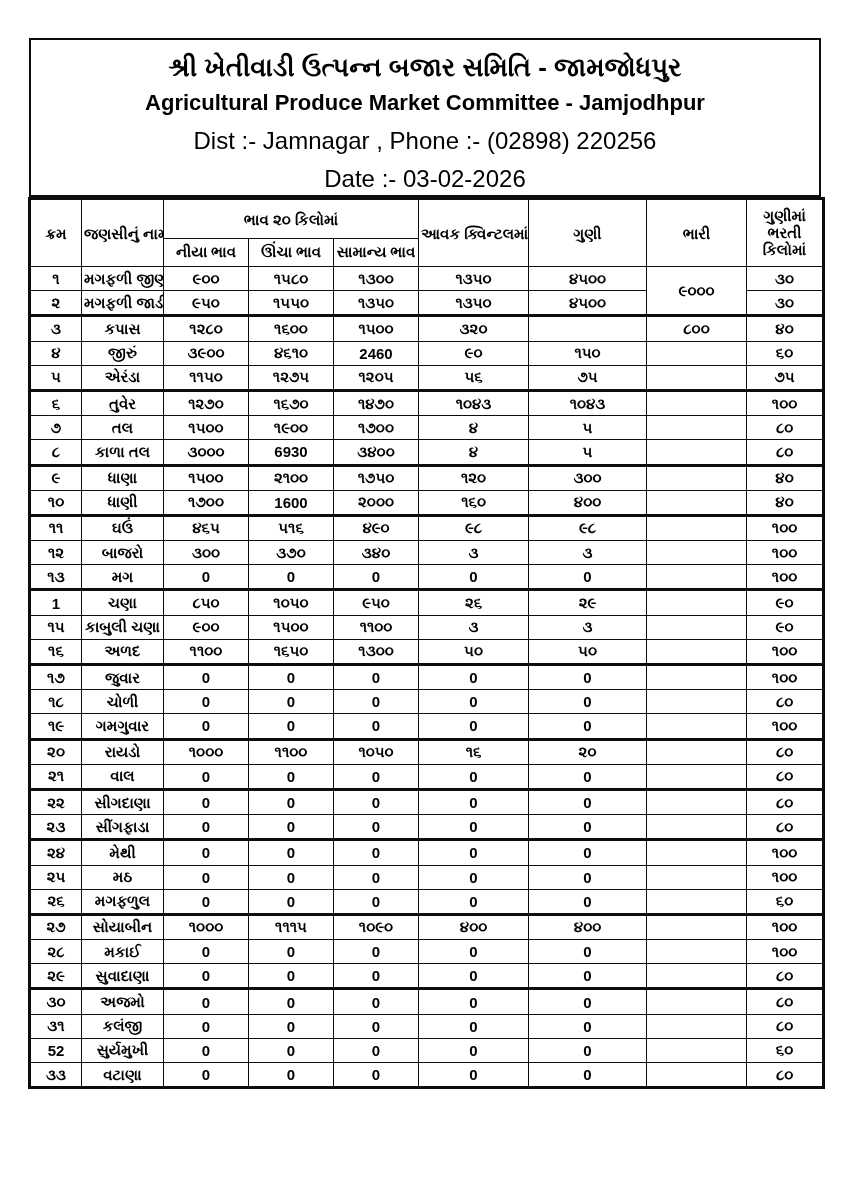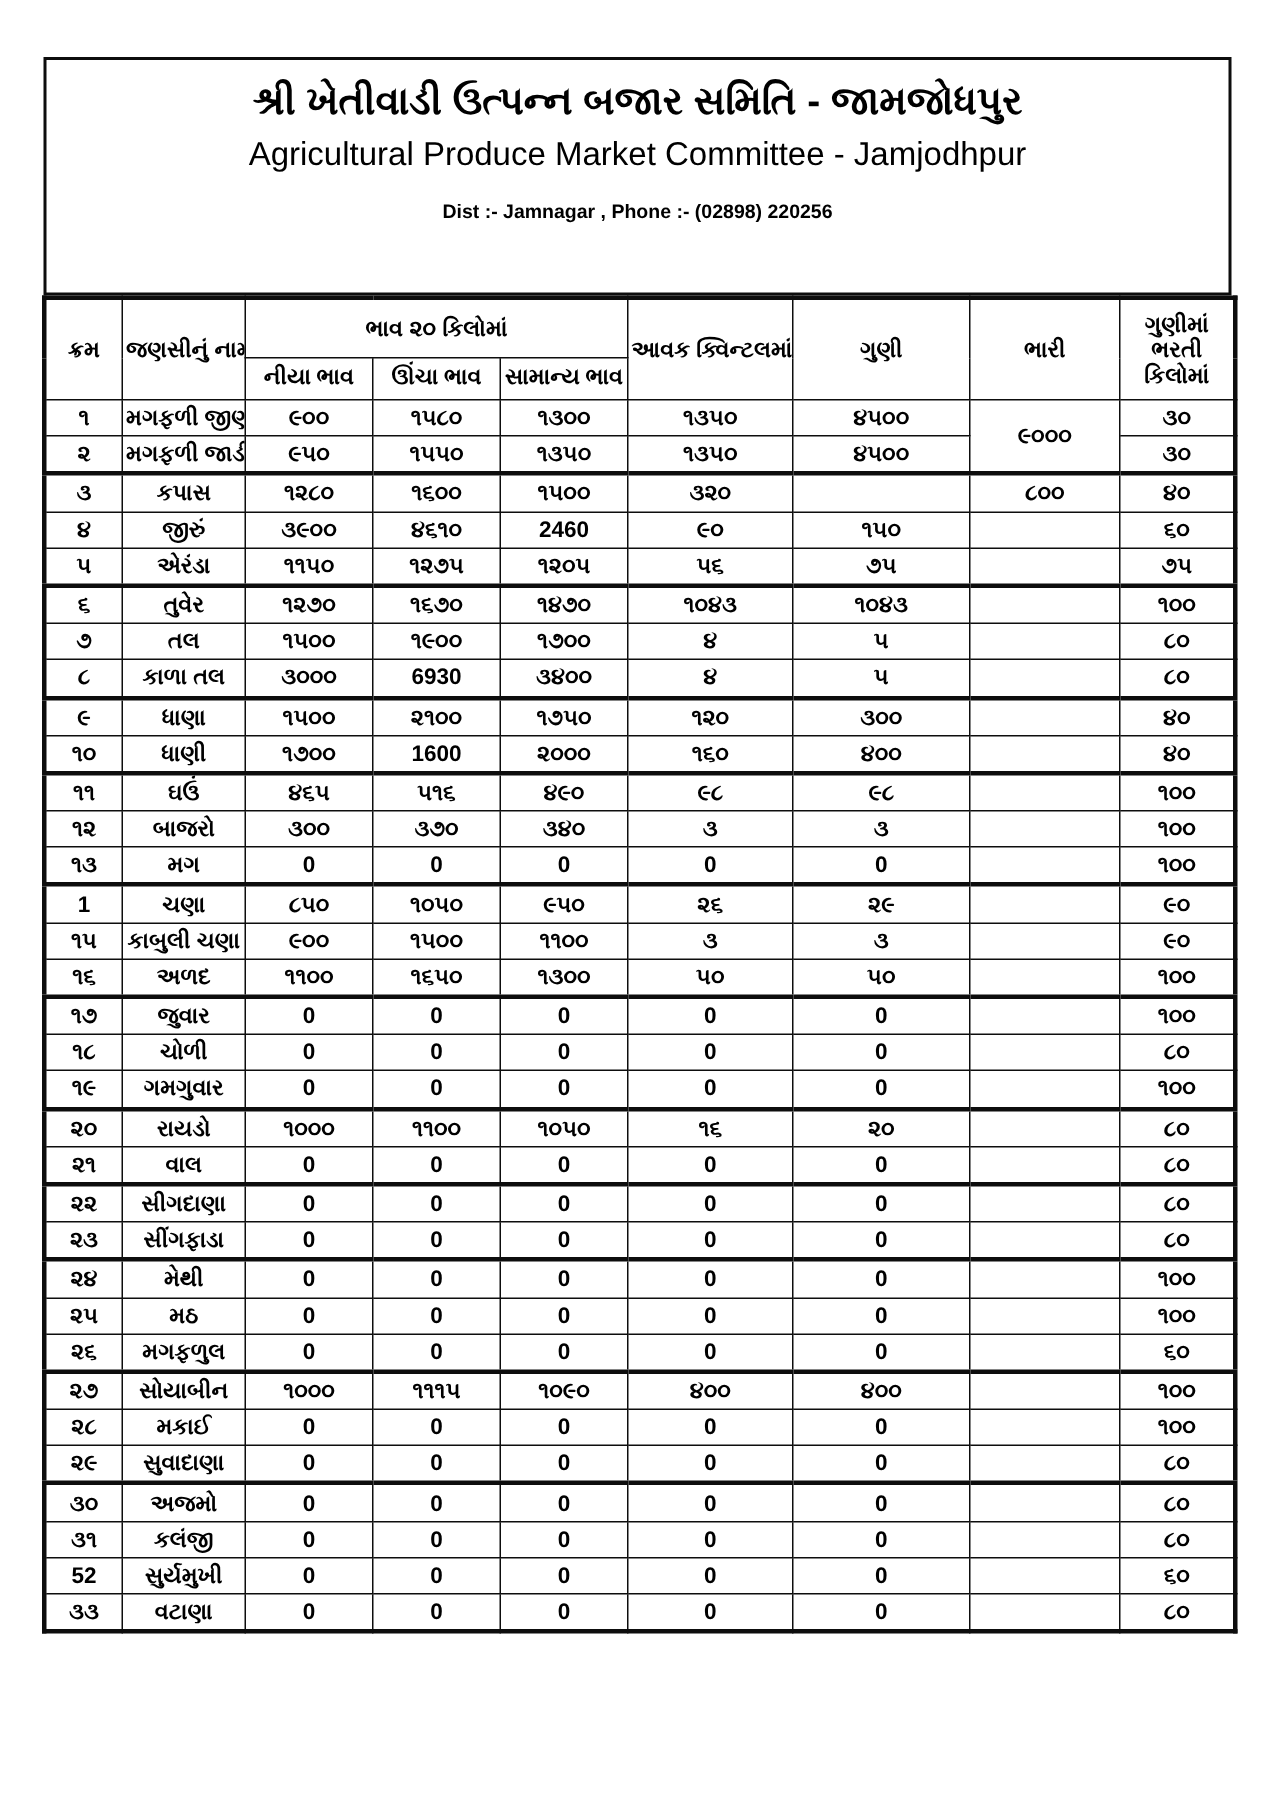--- a/index.html
+++ b/index.html
@@ -27,26 +27,26 @@
     text-align: center;
   }
   .title-guj {
     margin-top: 10px;
     font-size: 26px;
     font-weight: bold;
     line-height: 34px;
   }
   .title-eng {
     font-size: 22px;
+    font-weight: bold;
+    line-height: 38px;
+  }
+  .dist-line, .date-line {
+    font-size: 24px;
     font-weight: normal;
-    line-height: 38px;
-  }
-  .dist-line, .date-line {
-    font-size: 13px;
-    font-weight: bold;
     line-height: 38px;
   }
   table.price-table {
     position: absolute;
     left: 28px;
     top: 197px;
     width: 794px;
     border-collapse: collapse;
     border: 3.5px solid #0d0d0d;
     table-layout: fixed;
@@ -60,38 +60,39 @@
     color: #000;
     overflow: hidden;
     white-space: nowrap;
   }
   .price-table thead th {
     font-size: 15px;
     line-height: 17px;
   }
   .price-table thead tr.hdr-top th { height: 38px; }
   .price-table thead tr.hdr-sub th { height: 27px; font-family: Liberation Serif, serif; }
-  th.fill-hdr { white-space: normal; font-size: 14px; line-height: 16px; }
+  th.fill-hdr { white-space: normal; font-size: 14px; line-height: 16px; font-family: Liberation Serif, serif; }
   .price-table tbody td {
     height: 23.2px;
     font-size: 15px;
   }
   .price-table tbody td.name { font-size: 15px; }
   .price-table tbody tr.group-end td { border-bottom-width: 3px; }
   .price-table td[rowspan] { border-bottom-width: 3px; }
 </style>
 </head>
 <body>
 
 <div class="page">
 
   <div class="header-box">
     <div class="title-guj">શ્રી ખેતીવાડી ઉત્પન્ન બજાર સમિતિ - જામજોધપુર</div>
     <div class="title-eng">Agricultural Produce Market Committee - Jamjodhpur</div>
     <div class="dist-line">Dist :- Jamnagar , Phone :- (02898) 220256</div>
+    <div class="date-line">Date :- 03-02-2026</div>
   </div>
 
   <table class="price-table">
     <colgroup>
       <col style="width:52px">
       <col style="width:82px">
       <col style="width:85px">
       <col style="width:85px">
       <col style="width:85px">
       <col style="width:110px">

